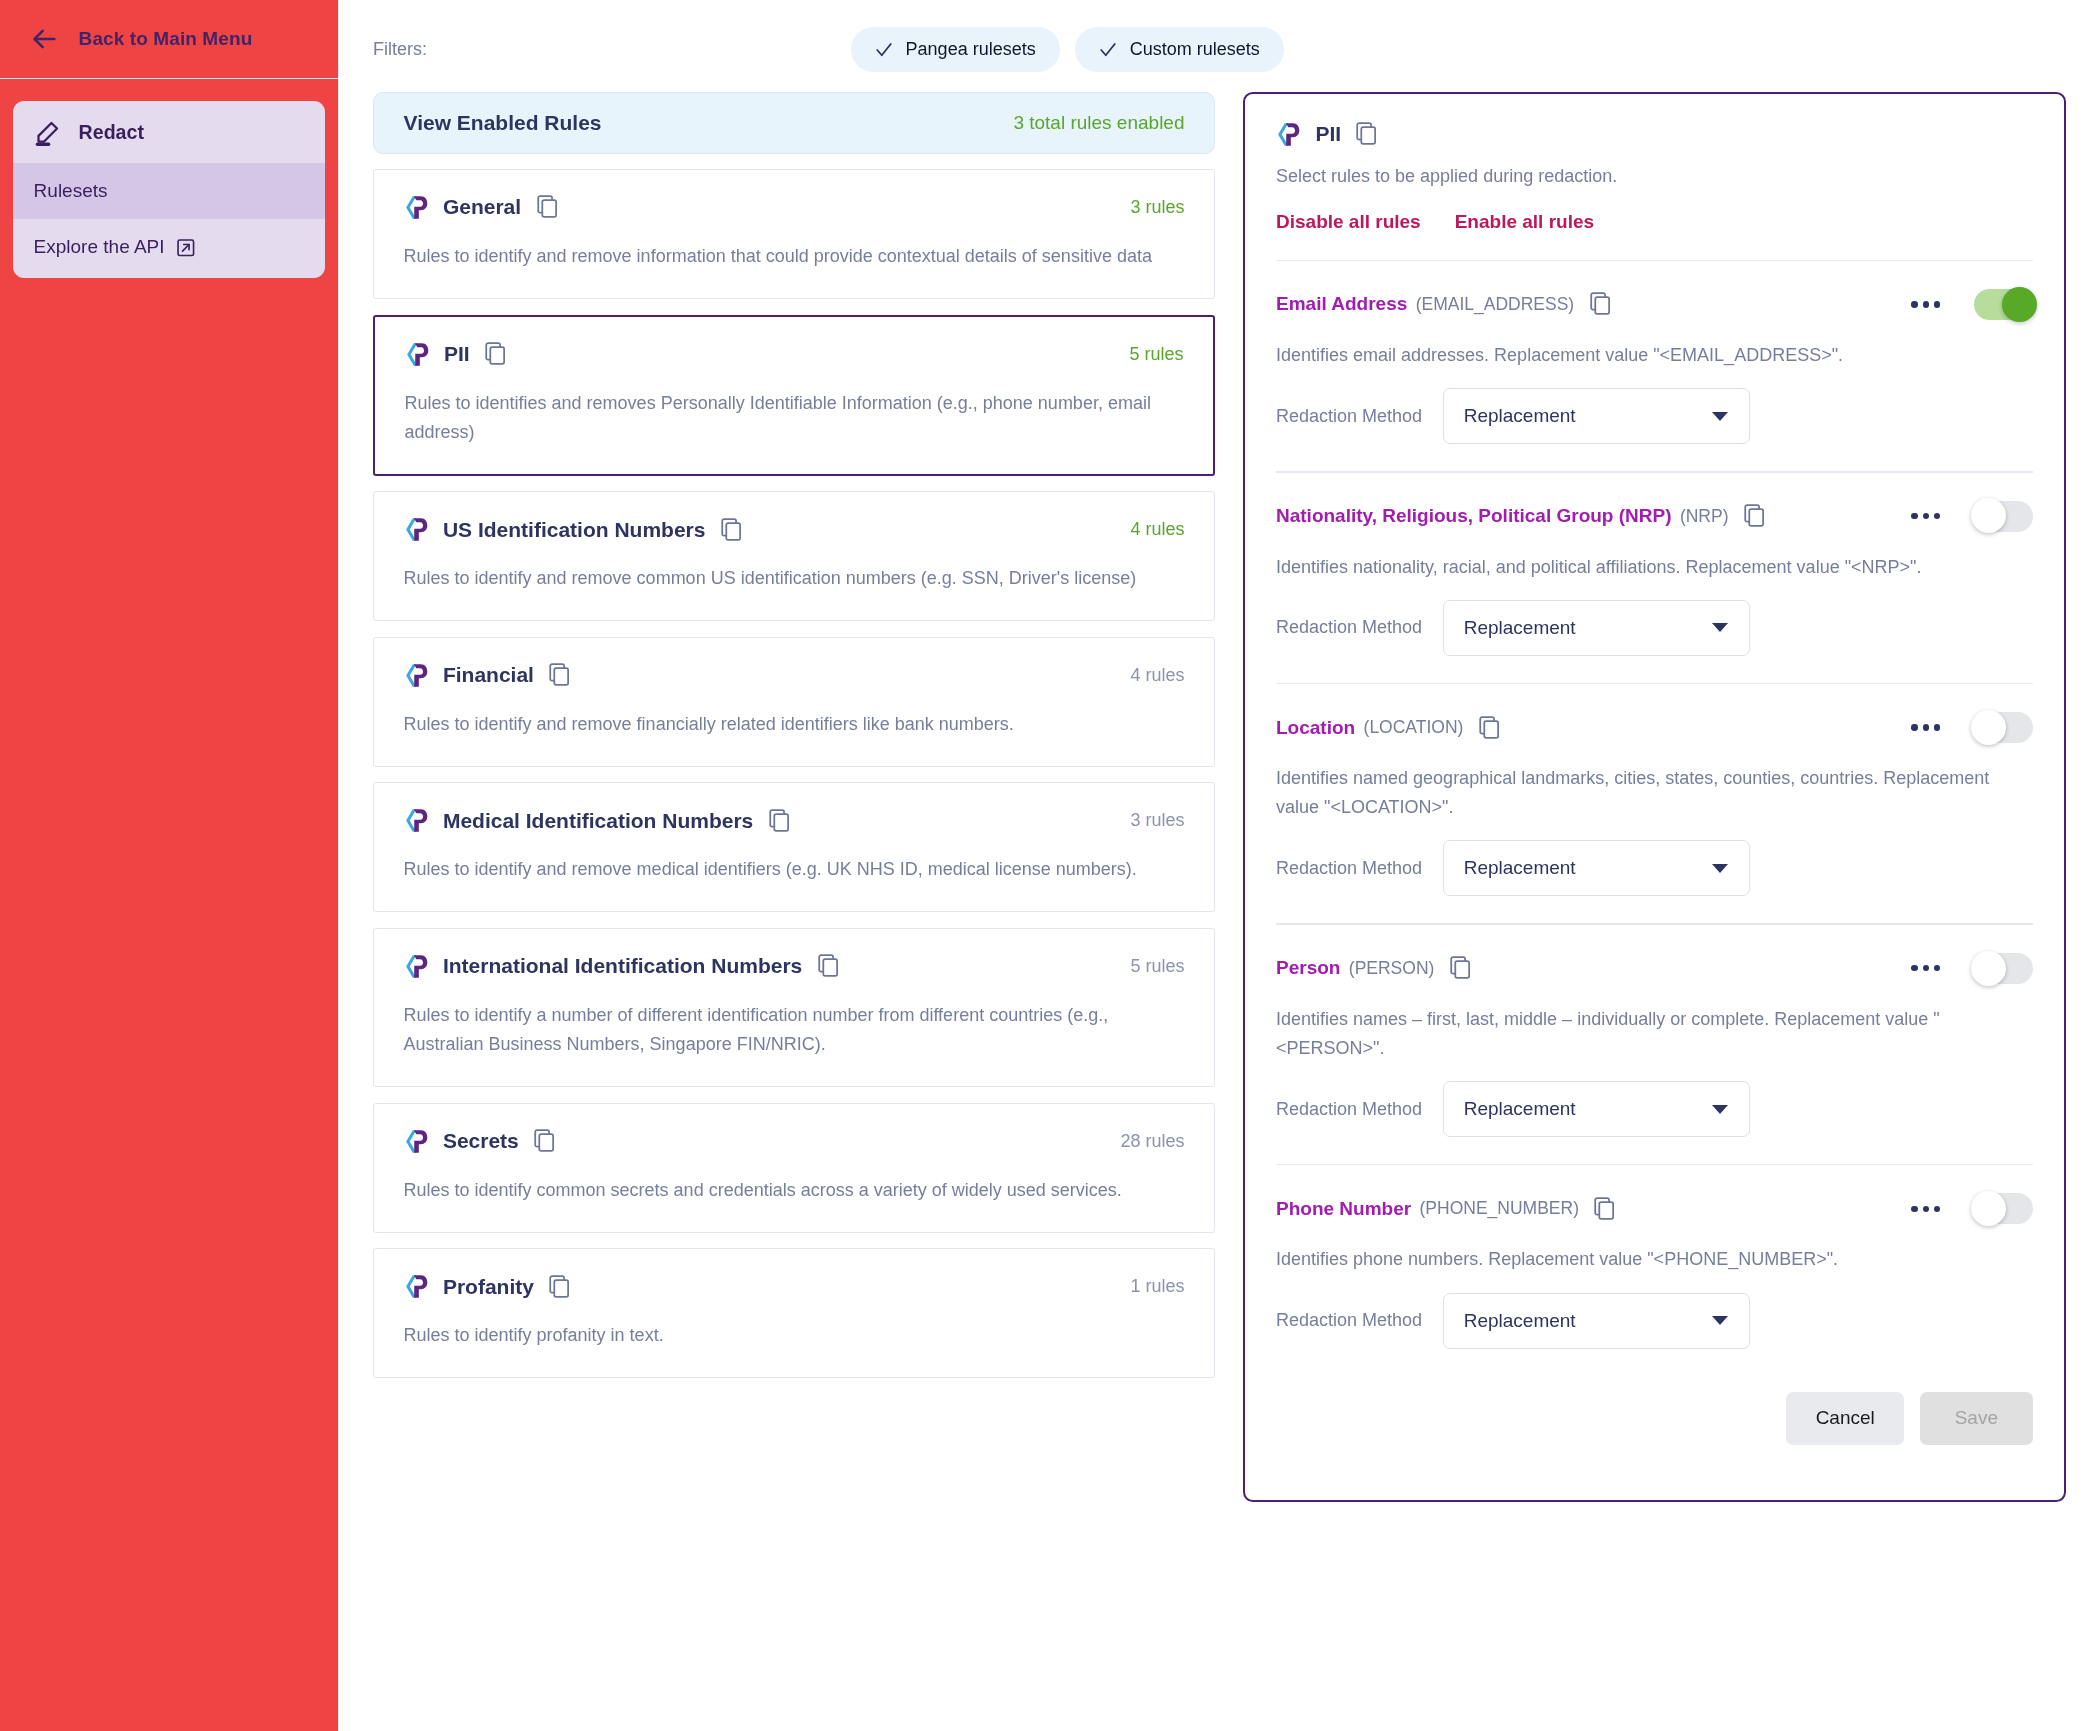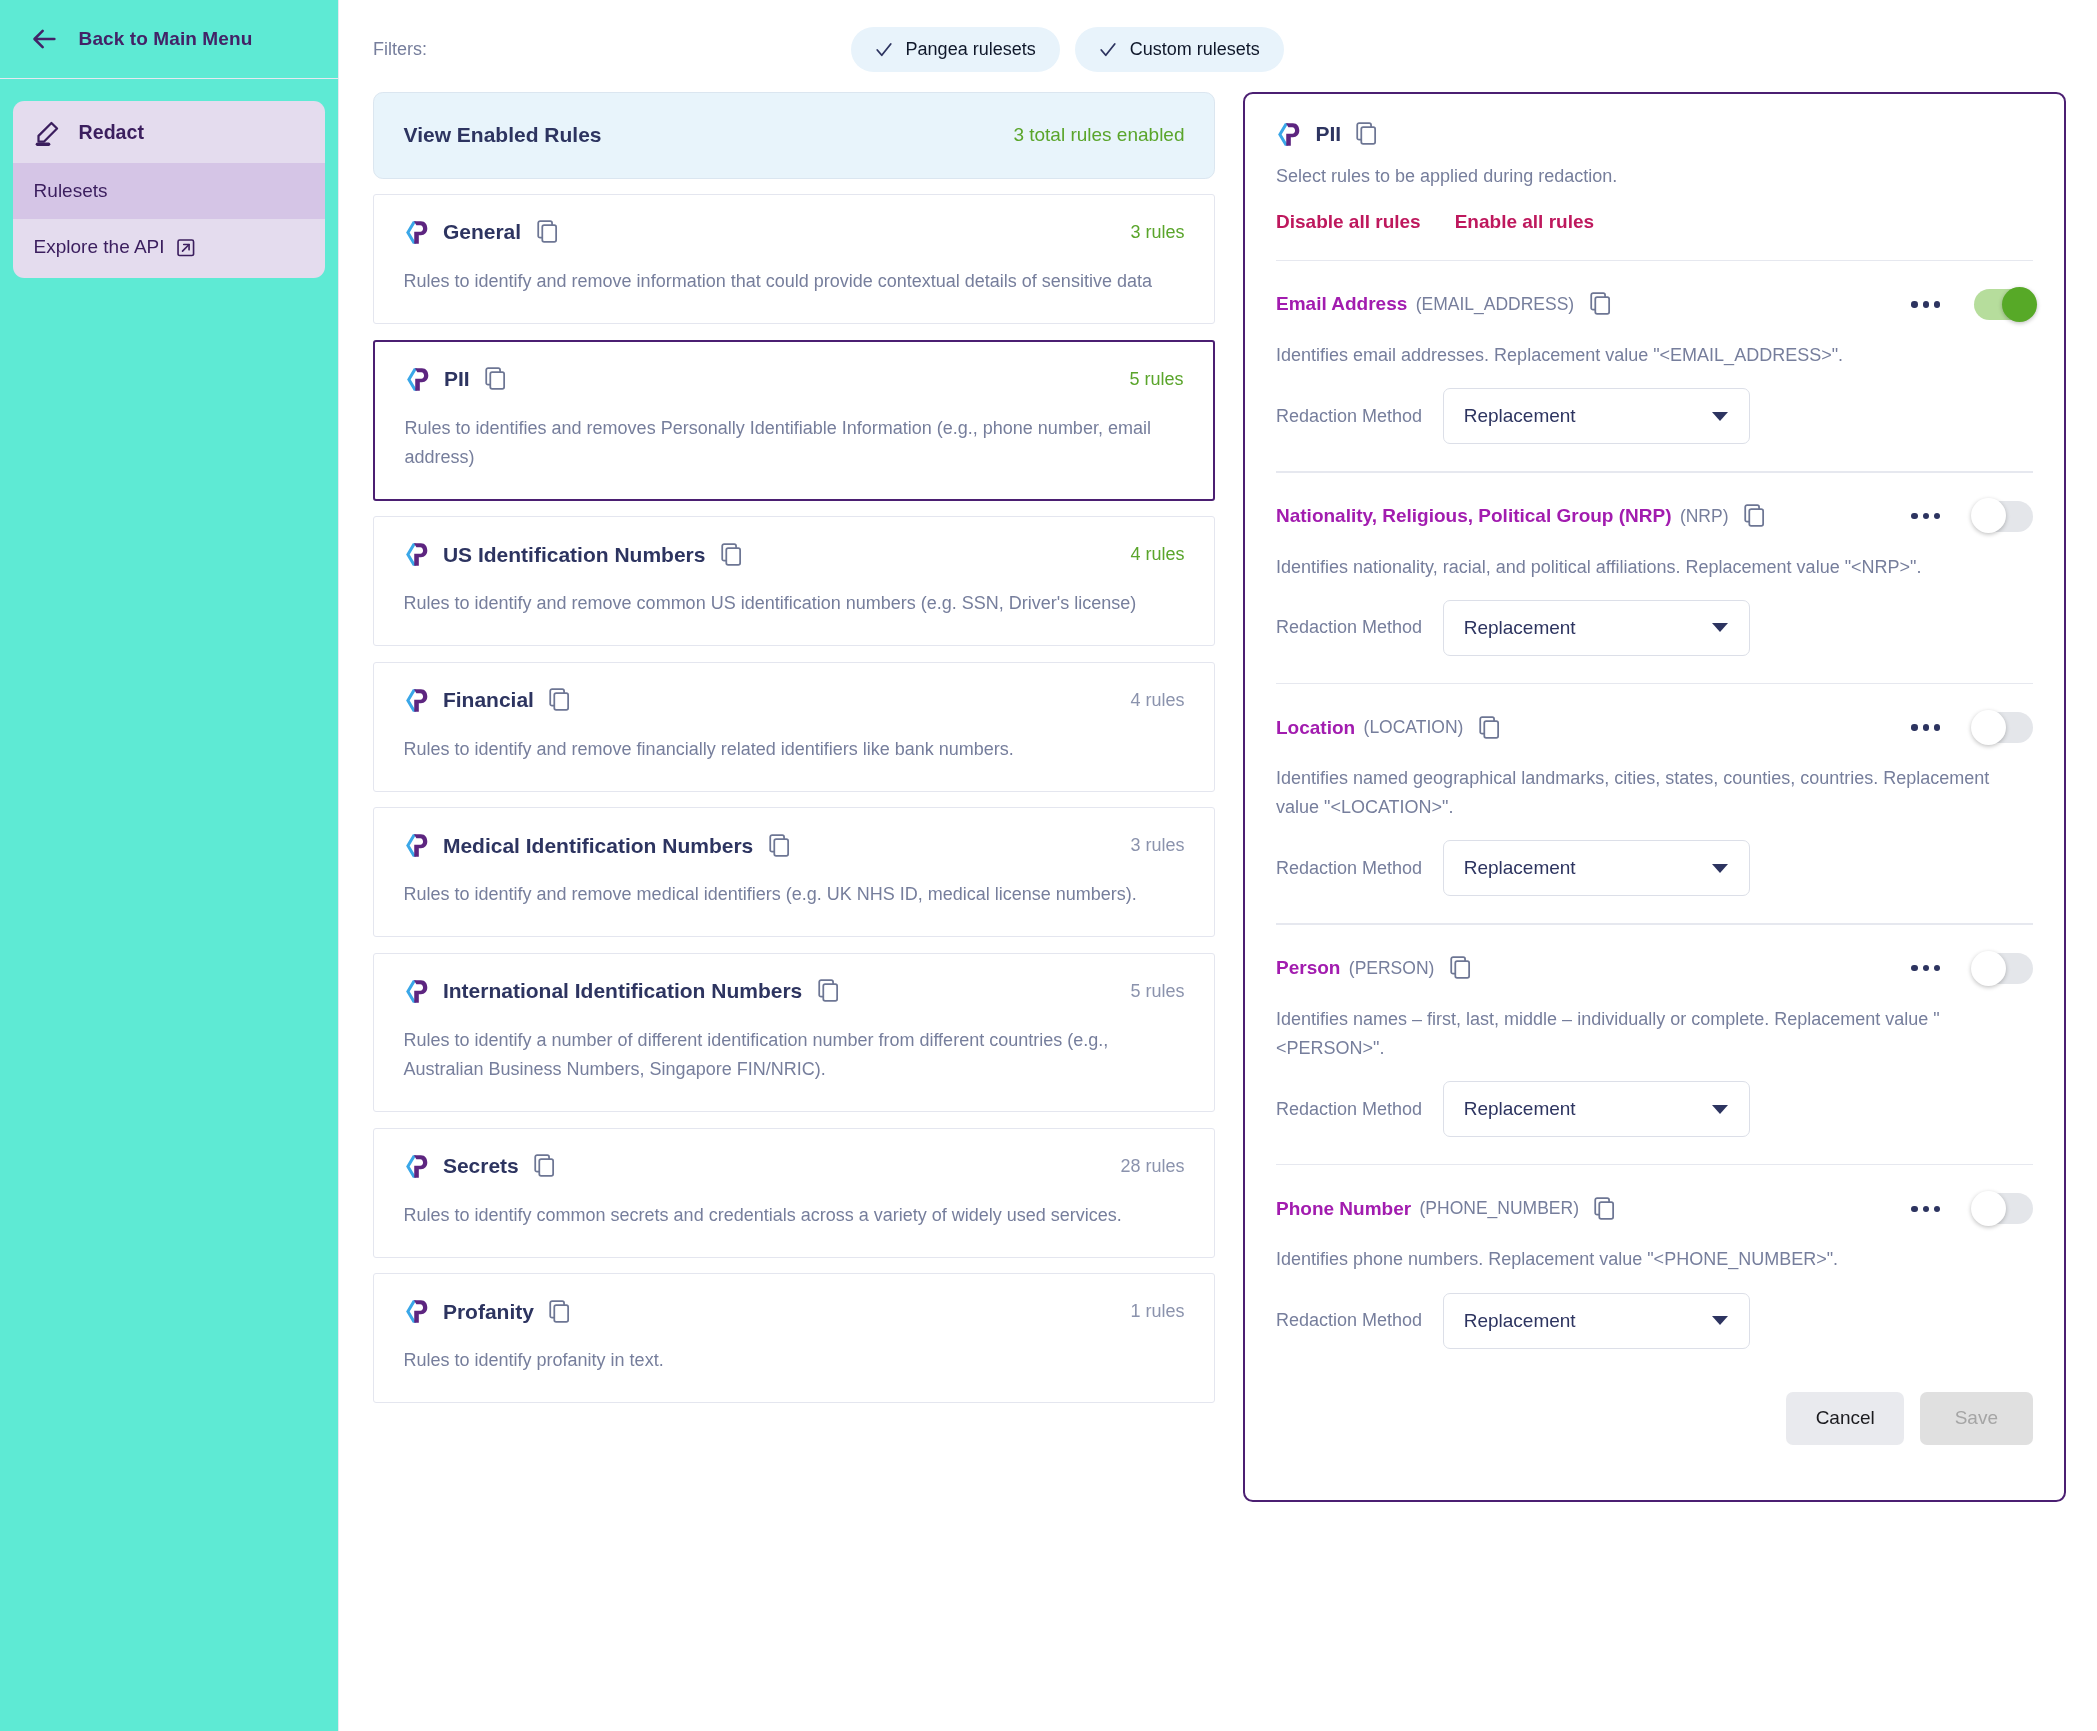--- a/index.html
+++ b/index.html
@@ -7,21 +7,21 @@
     width: 2097px; height: 1732px;
     font-family: "Liberation Sans", sans-serif;
     background: #ffffff;
     overflow: hidden;
   }
   body { display: flex; }
 
   
   .sidebar {
     width: 339px; height: 1732px;
-    background: #5eead4;
+    background: #ef4444;
     border-right: 1.4px solid #e6e8f0;
     flex: 0 0 339px;
     position: relative;
   }
   .back-bar {
     height: 79px;
     display: flex; align-items: center;
     gap: 19.6px;
     padding-left: 31px;
     border-bottom: 1.4px solid #e6e8f0;
@@ -114,21 +114,21 @@
     gap: 28px;
     height: calc(1732px - 200px);
   }
   .col-list { width: 842px; flex: 0 0 842px; }
   .col-detail { flex: 1 1 auto; padding-right: 31px; }
 
   .enabled-banner {
     background: #e8f4fb;
     border: 1.4px solid #dbe6f0;
     border-radius: 9.8px;
-    height: 87px;
+    height: 62px;
     display:flex; align-items:center; justify-content: space-between;
     padding: 0 29.5px;
     cursor: pointer;
   }
   .enabled-banner .t { font-size: 21px; font-weight: 700; color: #2d3460; }
   .enabled-banner .c { font-size: 19px; color: #5aa52b; }
 
   .rule-card {
     margin-top: 15.4px;
     border: 1.4px solid #e4e6ef;

